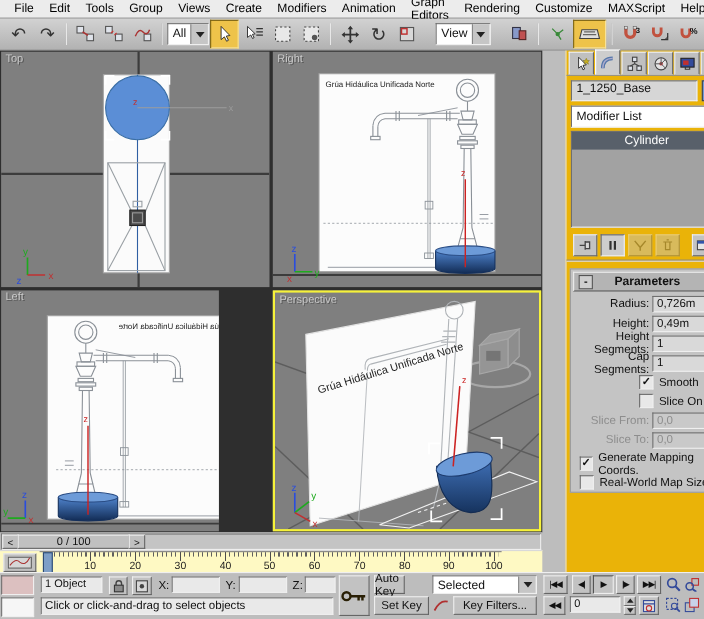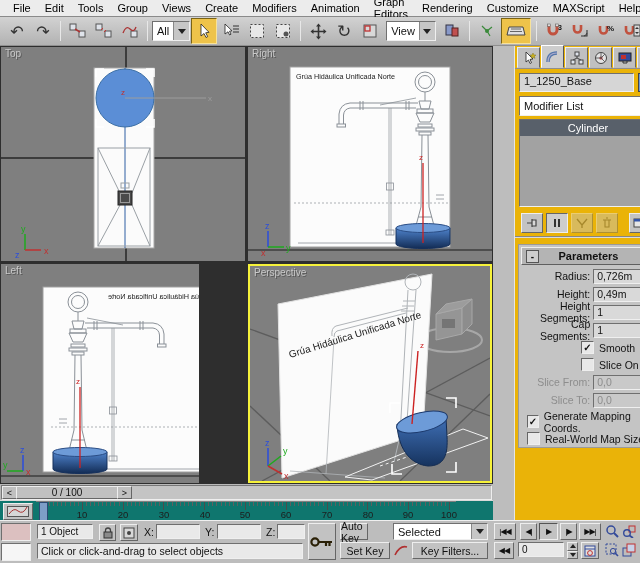--- a/index.html
+++ b/index.html
@@ -65,21 +65,21 @@
   .ckrow{display:flex;align-items:center;height:17px;}
   .ckbox{width:11px;height:11px;background:#e8e8e8;border:1px solid;border-color:#666 #eee #eee #666;
          display:flex;align-items:center;justify-content:center;font-size:10px;font-weight:bold;line-height:9px;margin-right:5px;}
   
   #timeslider{position:absolute;left:0;top:484px;width:493px;height:16px;background:#b9b9b9;}
   #tstrack{position:absolute;left:1px;top:1px;width:489px;height:13px;border:1px solid;border-color:#777 #eee #eee #777;background:#c4c4c4;}
   .tsbtn{position:absolute;top:0;height:11px;width:13px;border:1px solid;border-color:#eee #666 #666 #eee;background:#c0c0c0;
          display:flex;align-items:center;justify-content:center;font-size:9px;}
   #tshandle{position:absolute;left:14px;top:0;width:100px;height:11px;border:1px solid;border-color:#eee #666 #666 #eee;
             background:#c0c0c0;text-align:center;font-size:10px;line-height:11px;}
-  #trackbar{position:absolute;left:0;top:500px;width:493px;height:20px;background:#0f766e;border-top:1px solid #d9d9d9;}
+  #trackbar{position:absolute;left:0;top:500px;width:493px;height:20px;background:#fef9c3;border-top:1px solid #d9d9d9;}
   #tbruler{position:absolute;left:36px;top:0;width:420px;height:20px;border-top:1px solid #808080;}
   .ticks-min{position:absolute;left:5px;top:0;width:412px;height:4px;
       background:repeating-linear-gradient(90deg,#5f5f5f 0 1px,transparent 1px 4.08px);}
   .ticks-maj{position:absolute;left:5px;top:0;width:413px;height:8px;
       background:repeating-linear-gradient(90deg,#4c4c4c 0 1px,transparent 1px 40.8px);}
   .tnum{position:absolute;top:7px;width:20px;text-align:center;font-size:9.5px;color:#1d1d1d;}
   #tbthumb{position:absolute;left:39px;top:1px;width:7px;height:17px;background:#7d9ec7;border:1px solid #2c4a73;}
   #minicurve{position:absolute;left:3px;top:2px;width:28px;height:15px;border:1px solid;border-color:#eee #666 #666 #eee;
              background:#c0c0c0;display:flex;align-items:center;justify-content:center;}
   
@@ -178,21 +178,21 @@
     </div>
     <div class="tbtn">
         <span style="font-size:17px;color:#333;">↻</span>
       </div>
     <div class="tbtn">
       <svg width="16" height="16">
           <rect x="2" y="2" width="12" height="12" fill="#d8d8d8" stroke="#555"></rect>
           <rect x="3" y="3" width="5" height="5" fill="none" stroke="#c03030" stroke-width="1.3"></rect>
         </svg>
     </div>
-    <div class="dd" style="width:58px;height:18px;margin:0 3px;">
+    <div class="dd" style="width:58px;height:18px;margin:0 13px;">
       <span class="ddtxt">View</span>
       <span class="ddbtn">
           <span class="arrow-dn"></span>
         </span>
     </div>
     <div class="tbtn">
       <svg width="16" height="16">
           <rect x="2" y="2" width="7" height="10" fill="#8899c9" stroke="#334"></rect>
           <rect x="8" y="5" width="6" height="8" fill="#c05050" stroke="#522"></rect>
         </svg>

